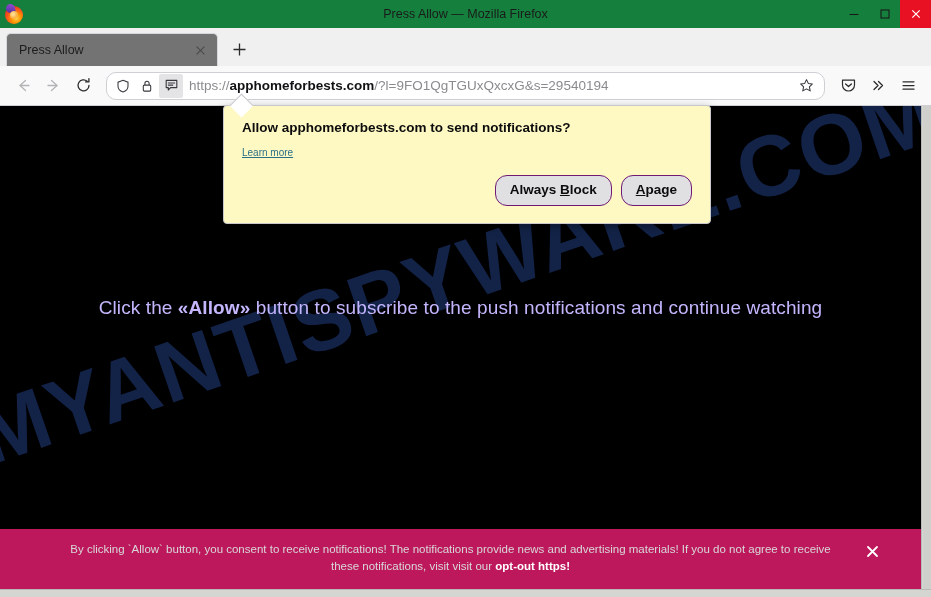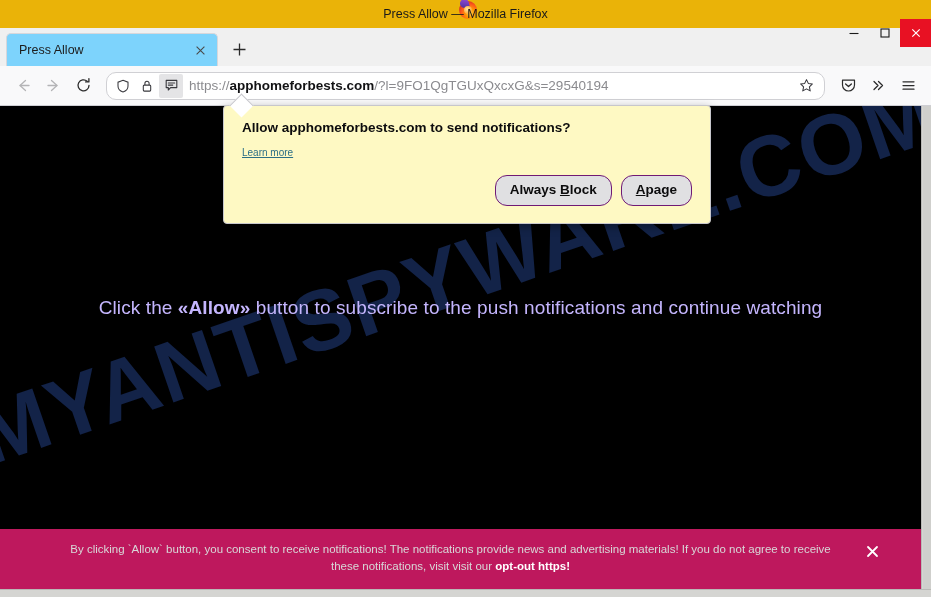--- a/index.html
+++ b/index.html
@@ -18,25 +18,24 @@
     width: 931px;
     height: 597px;
     overflow: hidden;
     background: #f0f0f0;
   }
 
   
   .titlebar {
     position: relative;
     height: 28px;
-    background: #eab308;
+    background: #15803d;
     display: flex;
     align-items: center;
     border-bottom: 0;
-    flex-direction: column;
   }
   .ff-logo {
     width: 18px;
     height: 18px;
     margin-left: 5px;
     margin-top: 1px;
     border-radius: 50%;
     background:
       radial-gradient(circle at 62% 68%, #ffd24d 0%, #ff9500 28%, #ff5b1a 52%, #e03a1f 72%, #b8242e 100%);
     position: relative;
@@ -88,21 +87,21 @@
   .tabstrip {
     height: 38px;
     background: #f0f0f0;
     display: flex;
     align-items: flex-end;
     padding-left: 6px;
   }
   .tab {
     width: 212px;
     height: 33px;
-    background: #7dd3fc;
+    background: #737373;
     border: 1px solid #d7d7db;
     border-bottom: none;
     border-radius: 5px 5px 0 0;
     display: flex;
     align-items: center;
     padding: 0 8px 0 12px;
     box-sizing: border-box;
   }
   .tab-title {
     font-size: 12.5px;

